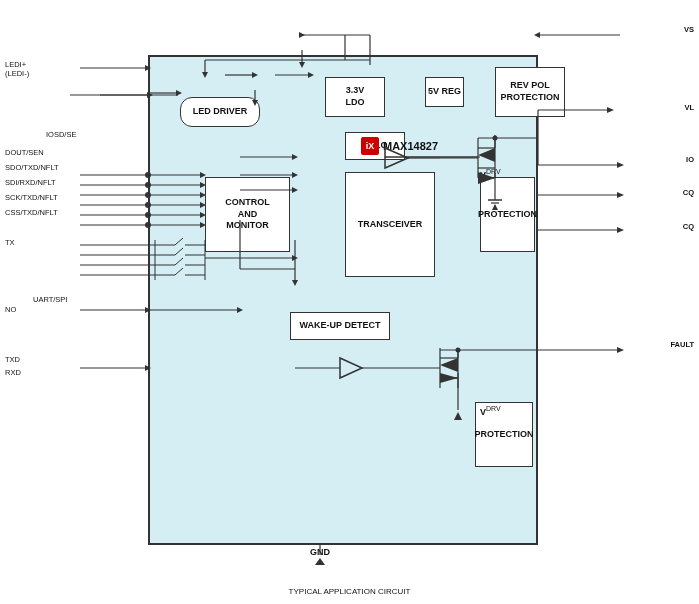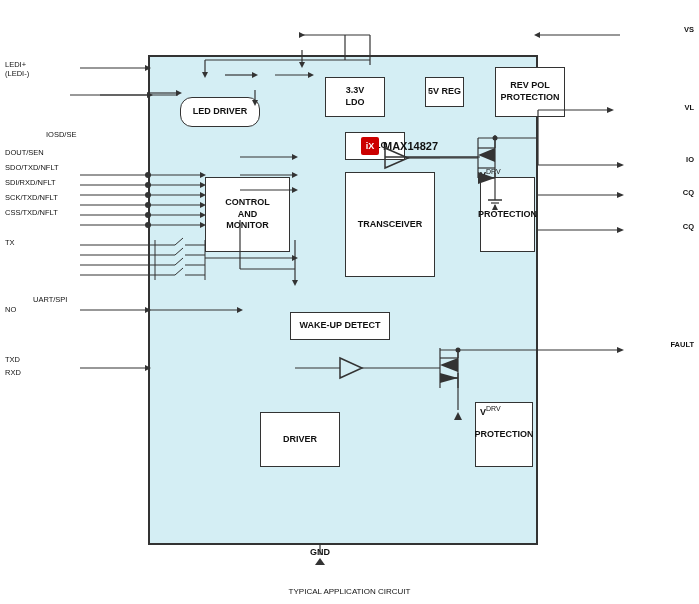--- a/index.html
+++ b/index.html
@@ -248,23 +248,20 @@
     </div>
 
     <div class="block protection-top" style="top:120px;left:330px;width:55px;height:75px;">
       <span>PROTECTION</span>
     </div>
 
     <div class="block wakeup" style="top:255px;left:140px;width:100px;height:28px;">
       <span>WAKE-UP DETECT</span>
     </div>
 
-    <div class="block driver" style="top:355px;left:110px;width:80px;height:55px;">
-      <span>DRIVER</span>
-    </div>
 
     <div class="block protection-bottom" style="top:345px;left:325px;width:58px;height:65px;">
       <span>PROTECTION</span>
     </div>
 
     <div class="brand-label">
       <div class="maxim-logo">
         <span>iX</span>
       </div>
       <span>MAX14827</span>

